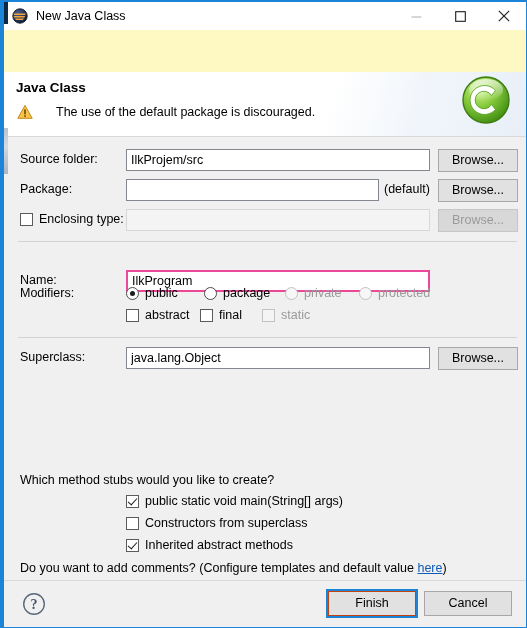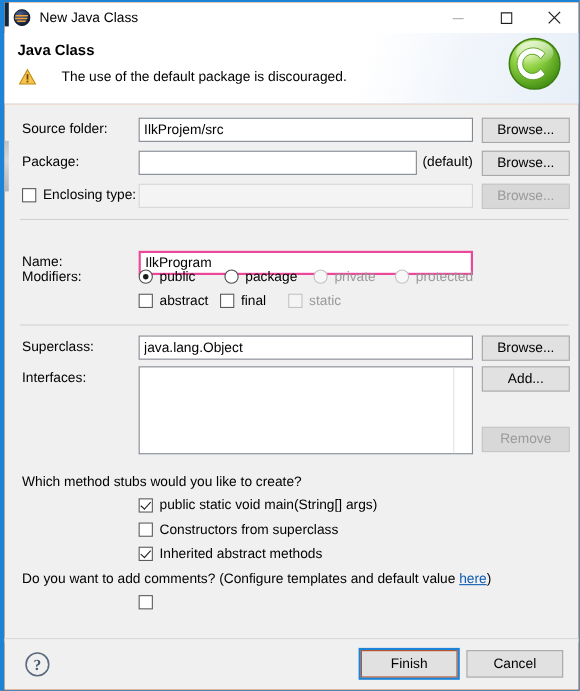--- a/index.html
+++ b/index.html
@@ -20,21 +20,21 @@
   #window {
     position: absolute;
     left: 0; top: 0;
     width: 527px;
     height: 628px;
     box-sizing: border-box;
     border-left: 4px solid #1b84d8;
     border-right: 1px solid #1b84d8;
     border-bottom: 1px solid #1b84d8;
     border-top: 2px solid #1b84d8;
-    background: #f97316;
+    background: #fef9c3;
     overflow: hidden;
   }
   
   #under-strip {
     position: absolute;
     left: 0; top: 0;
     width: 4px; height: 22px;
     background: #0d2744;
     z-index: 6;
   }
@@ -80,20 +80,21 @@
     justify-content: center;
   }
 
   
   #header {
     position: relative;
     height: 64px;
     background: #ffffff;
     border-bottom: 1px solid #d9d9d9;
     background-image: linear-gradient(105deg, #ffffff 62%, #f2f6fb 78%, #e8eff8 100%);
+    margin-top: 42px;
   }
   #header-title {
     position: absolute;
     left: 12px; top: 8px;
     font-size: 13.5px;
     font-weight: bold;
     color: #000000;
   }
   #header-msg-row {
     position: absolute;
@@ -444,28 +445,20 @@
     </div>
 
     <div class="sep" style="top:200px;"></div>
 
     <div class="row" style="top:210px;">
       <span class="lbl">Superclass:</span>
       <input class="tf" style="left: 122px; width: 304px;" type="text" value="java.lang.Object">
       <div class="btn" style="left:434px; width:80px;">Browse...</div>
     </div>
 
-    <div class="row" style="top:238px; height:90px;">
-      <span class="lbl">Interfaces:</span>
-      <div id="iface-list" style="left:122px; top:0px; width:304px; height:80px;">
-        <div id="iface-divider"></div>
-      </div>
-      <div class="btn" style="left:434px; top:0px; width:80px;">Add...</div>
-      <div class="btn dis" style="left:434px; top:55px; width:80px;">Remove</div>
-    </div>
 
     <div class="section-q" style="top:336px;">Which method stubs would you like to create?</div>
 
     <span class="cbrow" style="left:122px; top:357px;">
       <span class="cbox checked"></span>
       <span class="cblabel">public static void main(String[] args)</span>
     </span>
     <span class="cbrow" style="left:122px; top:379px;">
       <span class="cbox"></span>
       <span class="cblabel">Constructors from superclass</span>

